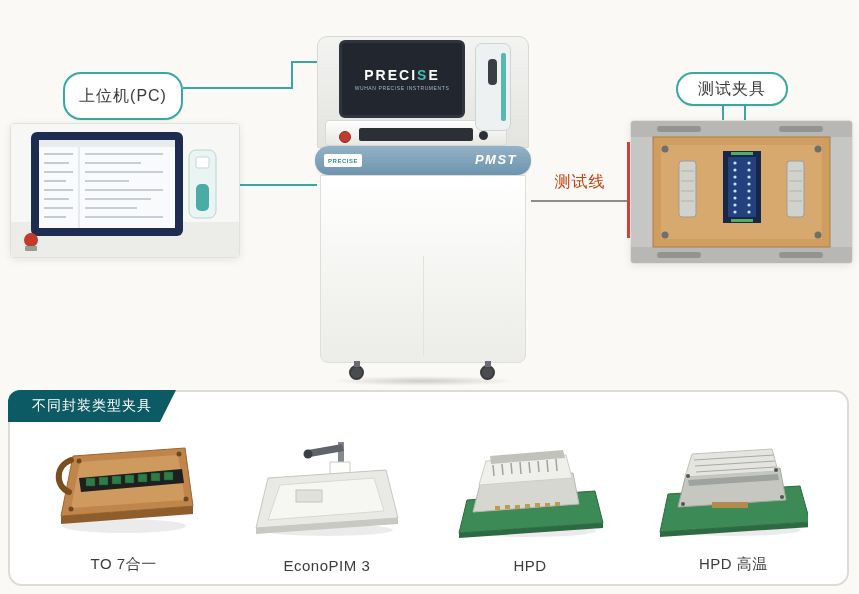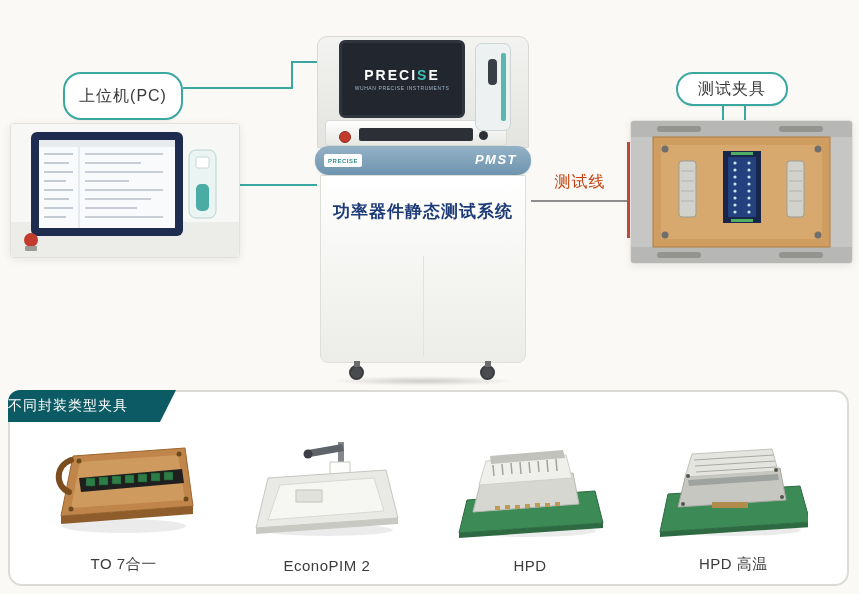--- a/index.html
+++ b/index.html
@@ -76,21 +76,21 @@
   .m-shadow{position:absolute;left:14px;top:340px;width:188px;height:10px;
     background:radial-gradient(ellipse at center,rgba(0,0,0,.18),rgba(0,0,0,0) 70%);}
   .m-wheel{position:absolute;top:329px;width:15px;height:15px;background:#4b4c50;border:2px solid #3a3b3f;border-radius:50%;box-sizing:border-box;}
   .m-wheel:before{content:"";position:absolute;left:3px;top:-6px;width:6px;height:6px;background:#6b6c70;}
   #wheel-left{left:34px;} #wheel-right{left:165px;}
   
   .panel{position:absolute;left:8px;top:390px;width:841px;height:196px;
     background:#fff;border:2px solid #dcdbd5;border-radius:14px;box-sizing:border-box;}
   .ribbon{position:absolute;left:-2px;top:-2px;height:32px;width:152px;background:#0c5a63;
     border-radius:12px 0 0 0;color:#fff;font-size:14px;letter-spacing:1px;
-    display:flex;align-items:center;padding-left:0;box-sizing:border-box;}
+    display:flex;align-items:center;padding-left:24px;box-sizing:border-box;}
   .ribbon:after{content:"";position:absolute;right:-16px;top:0;width:0;height:0;
     border-top:32px solid #0c5a63;border-right:16px solid transparent;}
   .fixtures{position:absolute;left:12px;top:34px;width:813px;height:152px;display:flex;}
   .fx{flex:1;display:flex;flex-direction:column;align-items:center;justify-content:flex-end;gap:17px;padding-bottom:4px;}
   .fx svg{width:150px;height:112px;display:block;}
   .fx .lbl{font-size:15px;color:#3c3c3c;letter-spacing:.5px;}
 </style>
 </head>
 <body>
 
@@ -157,21 +157,20 @@
     </div>
     <div class="m-device">
       <div class="slot"></div>
       <div class="stripe"></div>
     </div>
     <div class="m-band">
       <div class="m-band-chip">PRECISE</div>
       <div class="m-model">PMST</div>
     </div>
     <div class="m-body">
-      <div class="m-title">功率器件静态测试系统</div>
       <div class="m-seam"></div>
     </div>
     <div class="m-shadow"></div>
     <div class="m-wheel" id="wheel-left"></div>
     <div class="m-wheel" id="wheel-right"></div>
   </div>
 
   <div class="card" id="fixture-card">
     <svg viewBox="0 0 221 142">
       <rect width="221" height="142" fill="#c6c7c5"></rect>
@@ -264,21 +263,21 @@
           <ellipse cx="75" cy="102" rx="66" ry="6" fill="rgba(0,0,0,0.08)"></ellipse>
           <rect x="86" y="14" width="6" height="30" fill="#85898e"></rect>
           <polygon points="56,22 90,16 92,23 58,29" fill="#5f646a"></polygon>
           <circle cx="56" cy="26" r="4.5" fill="#3c4046"></circle>
           <rect x="78" y="34" width="20" height="12" fill="#fdfdfc" stroke="#c9c9c4"></rect>
           <polygon points="16,50 134,42 146,90 4,100" fill="#e9e9e5" stroke="#c6c6c0"></polygon>
           <polygon points="4,100 146,90 146,96 4,106" fill="#c9c9c3"></polygon>
           <polygon points="28,57 122,50 132,83 16,92" fill="#f6f6f3" stroke="#d9d9d3"></polygon>
           <rect x="44" y="62" width="26" height="12" fill="#e2e2dd" stroke="#c6c6c0"></rect>
         </svg>
-        <div class="lbl">EconoPIM 2</div>
+        <div class="lbl">EconoPIM 3</div>
       </div>
 
 
       <div class="fx">
         <svg viewBox="0 0 150 112">
           <ellipse cx="75" cy="103" rx="66" ry="6" fill="rgba(0,0,0,0.08)"></ellipse>
           <polygon points="12,72 140,63 148,95 4,105" fill="#3c8a55" stroke="#2d6a41"></polygon>
           <polygon points="4,105 148,95 148,100 4,110" fill="#2d6a41"></polygon>
           <polygon points="26,52 118,45 124,76 18,84" fill="#d7d7d2" stroke="#b9b9b3"></polygon>
           <polygon points="31,33 111,27 117,50 24,57" fill="#efefeb" stroke="#cfcfc9"></polygon>

